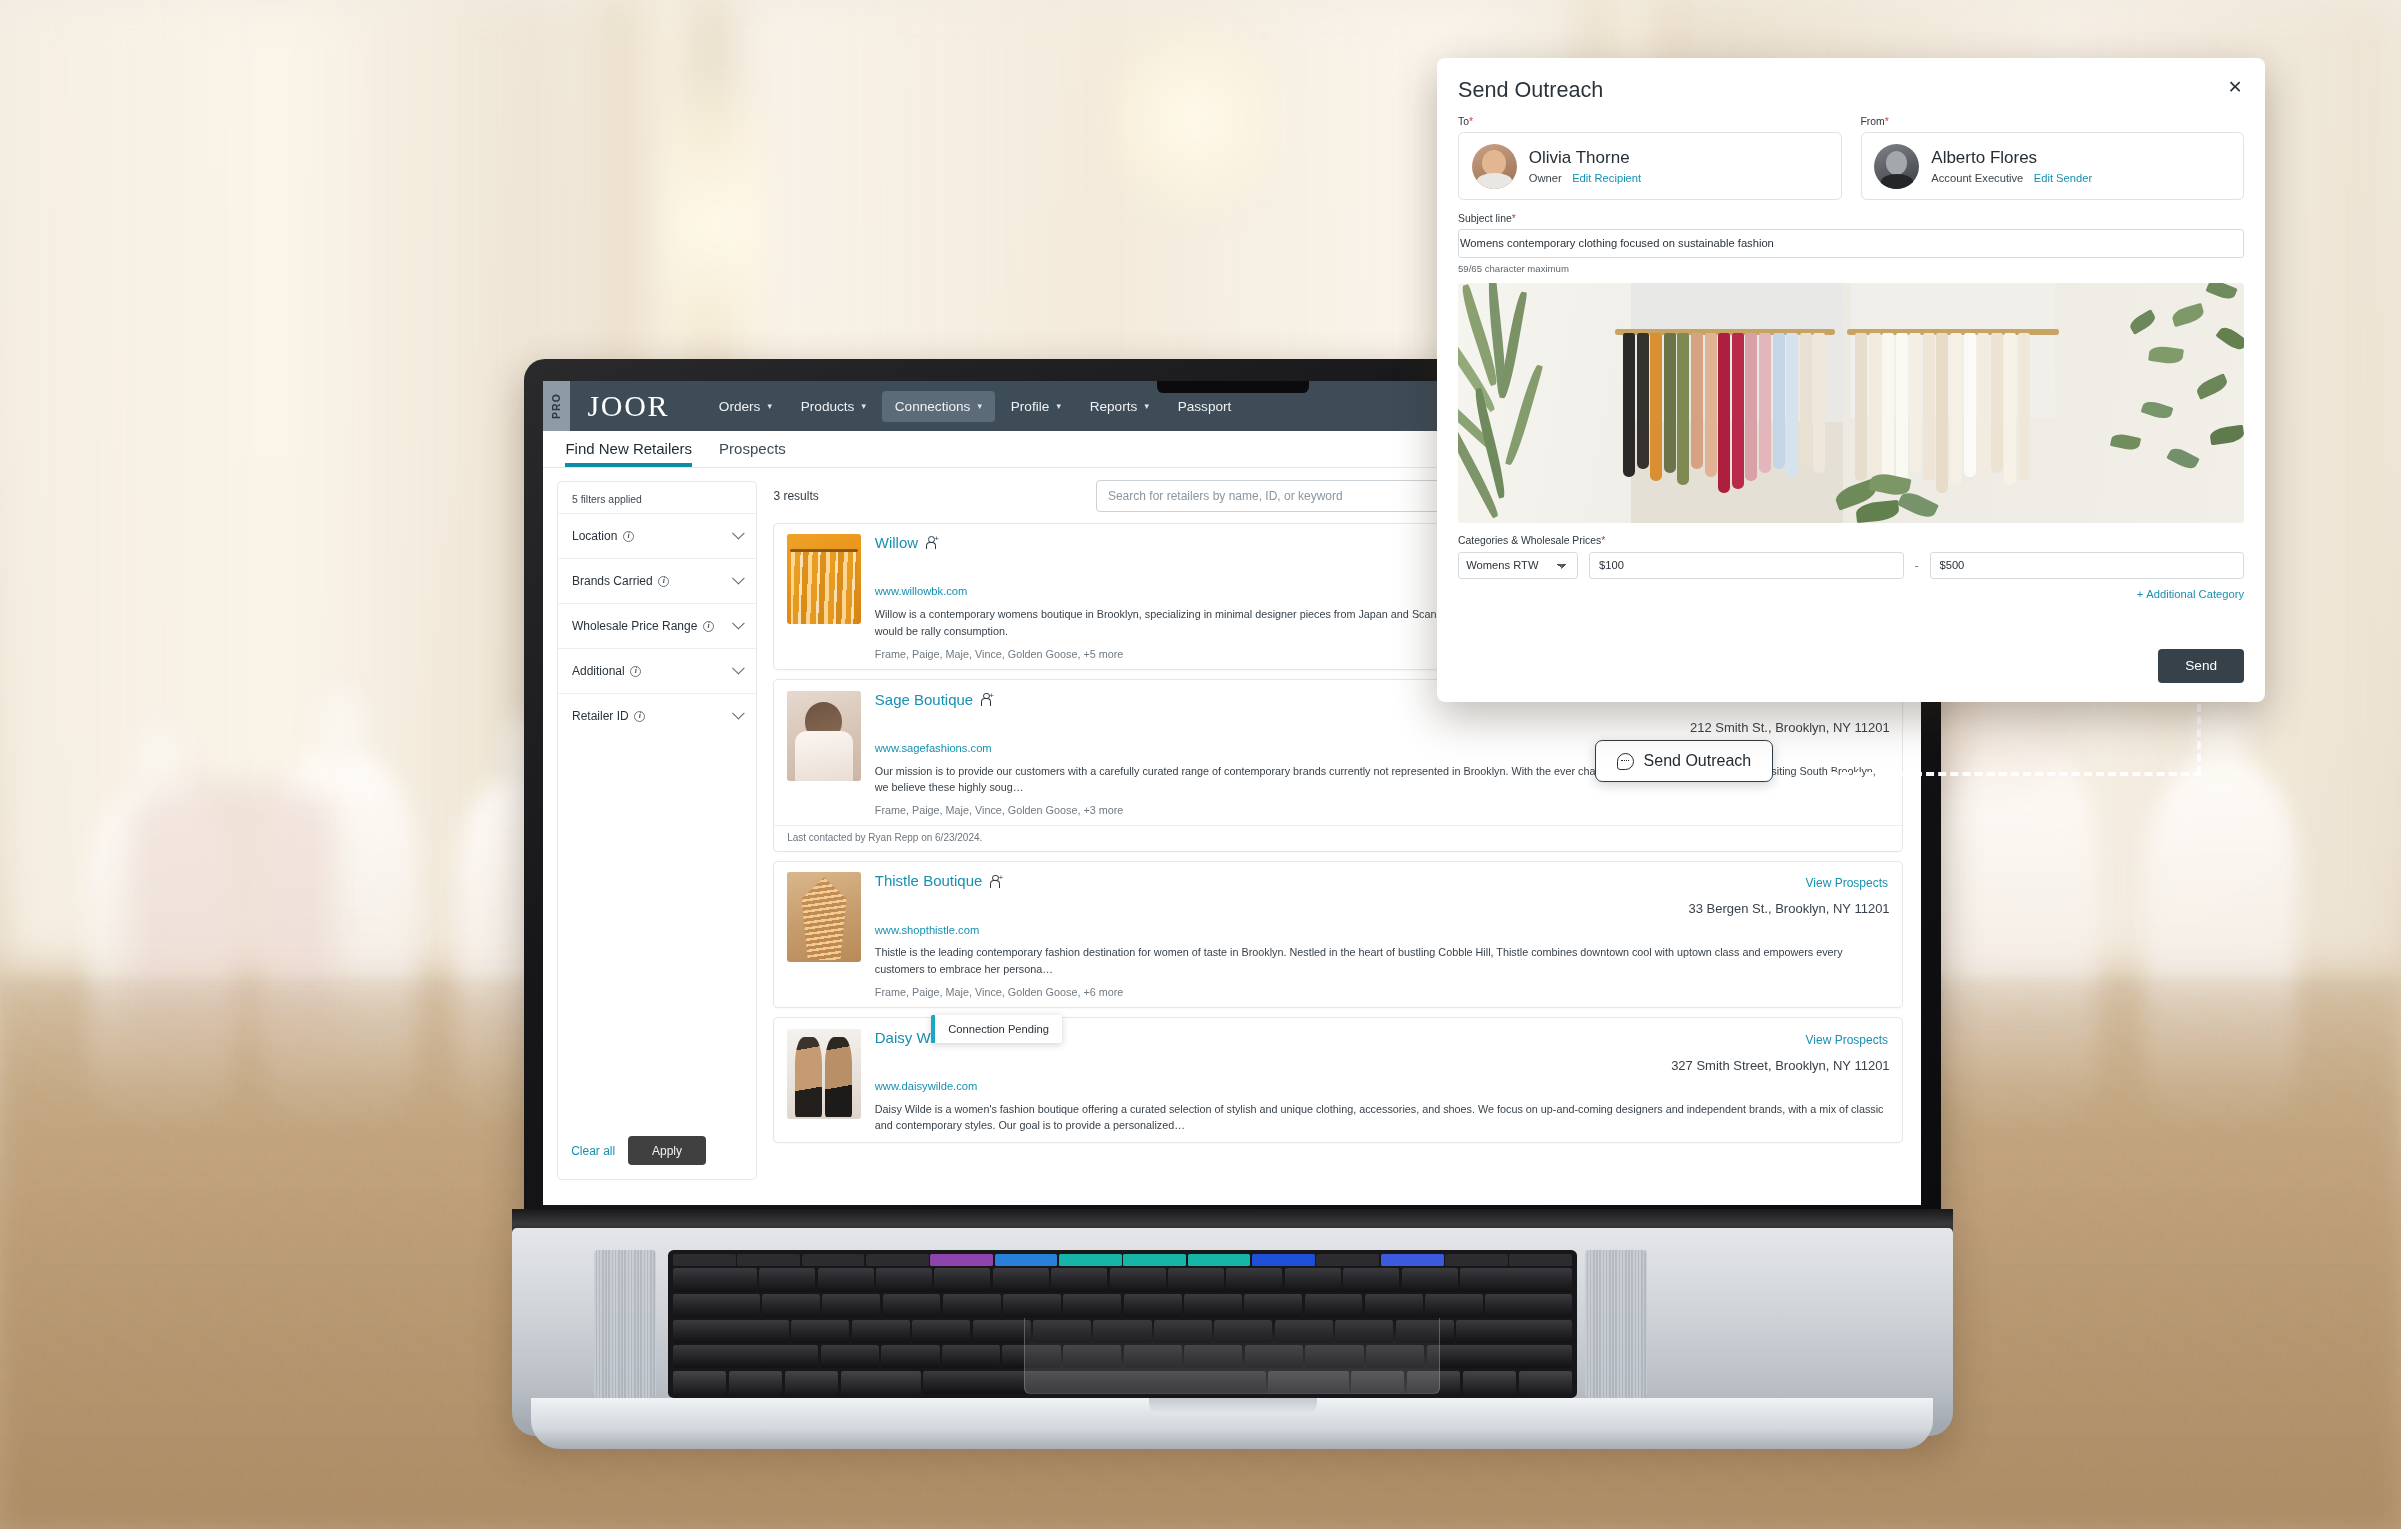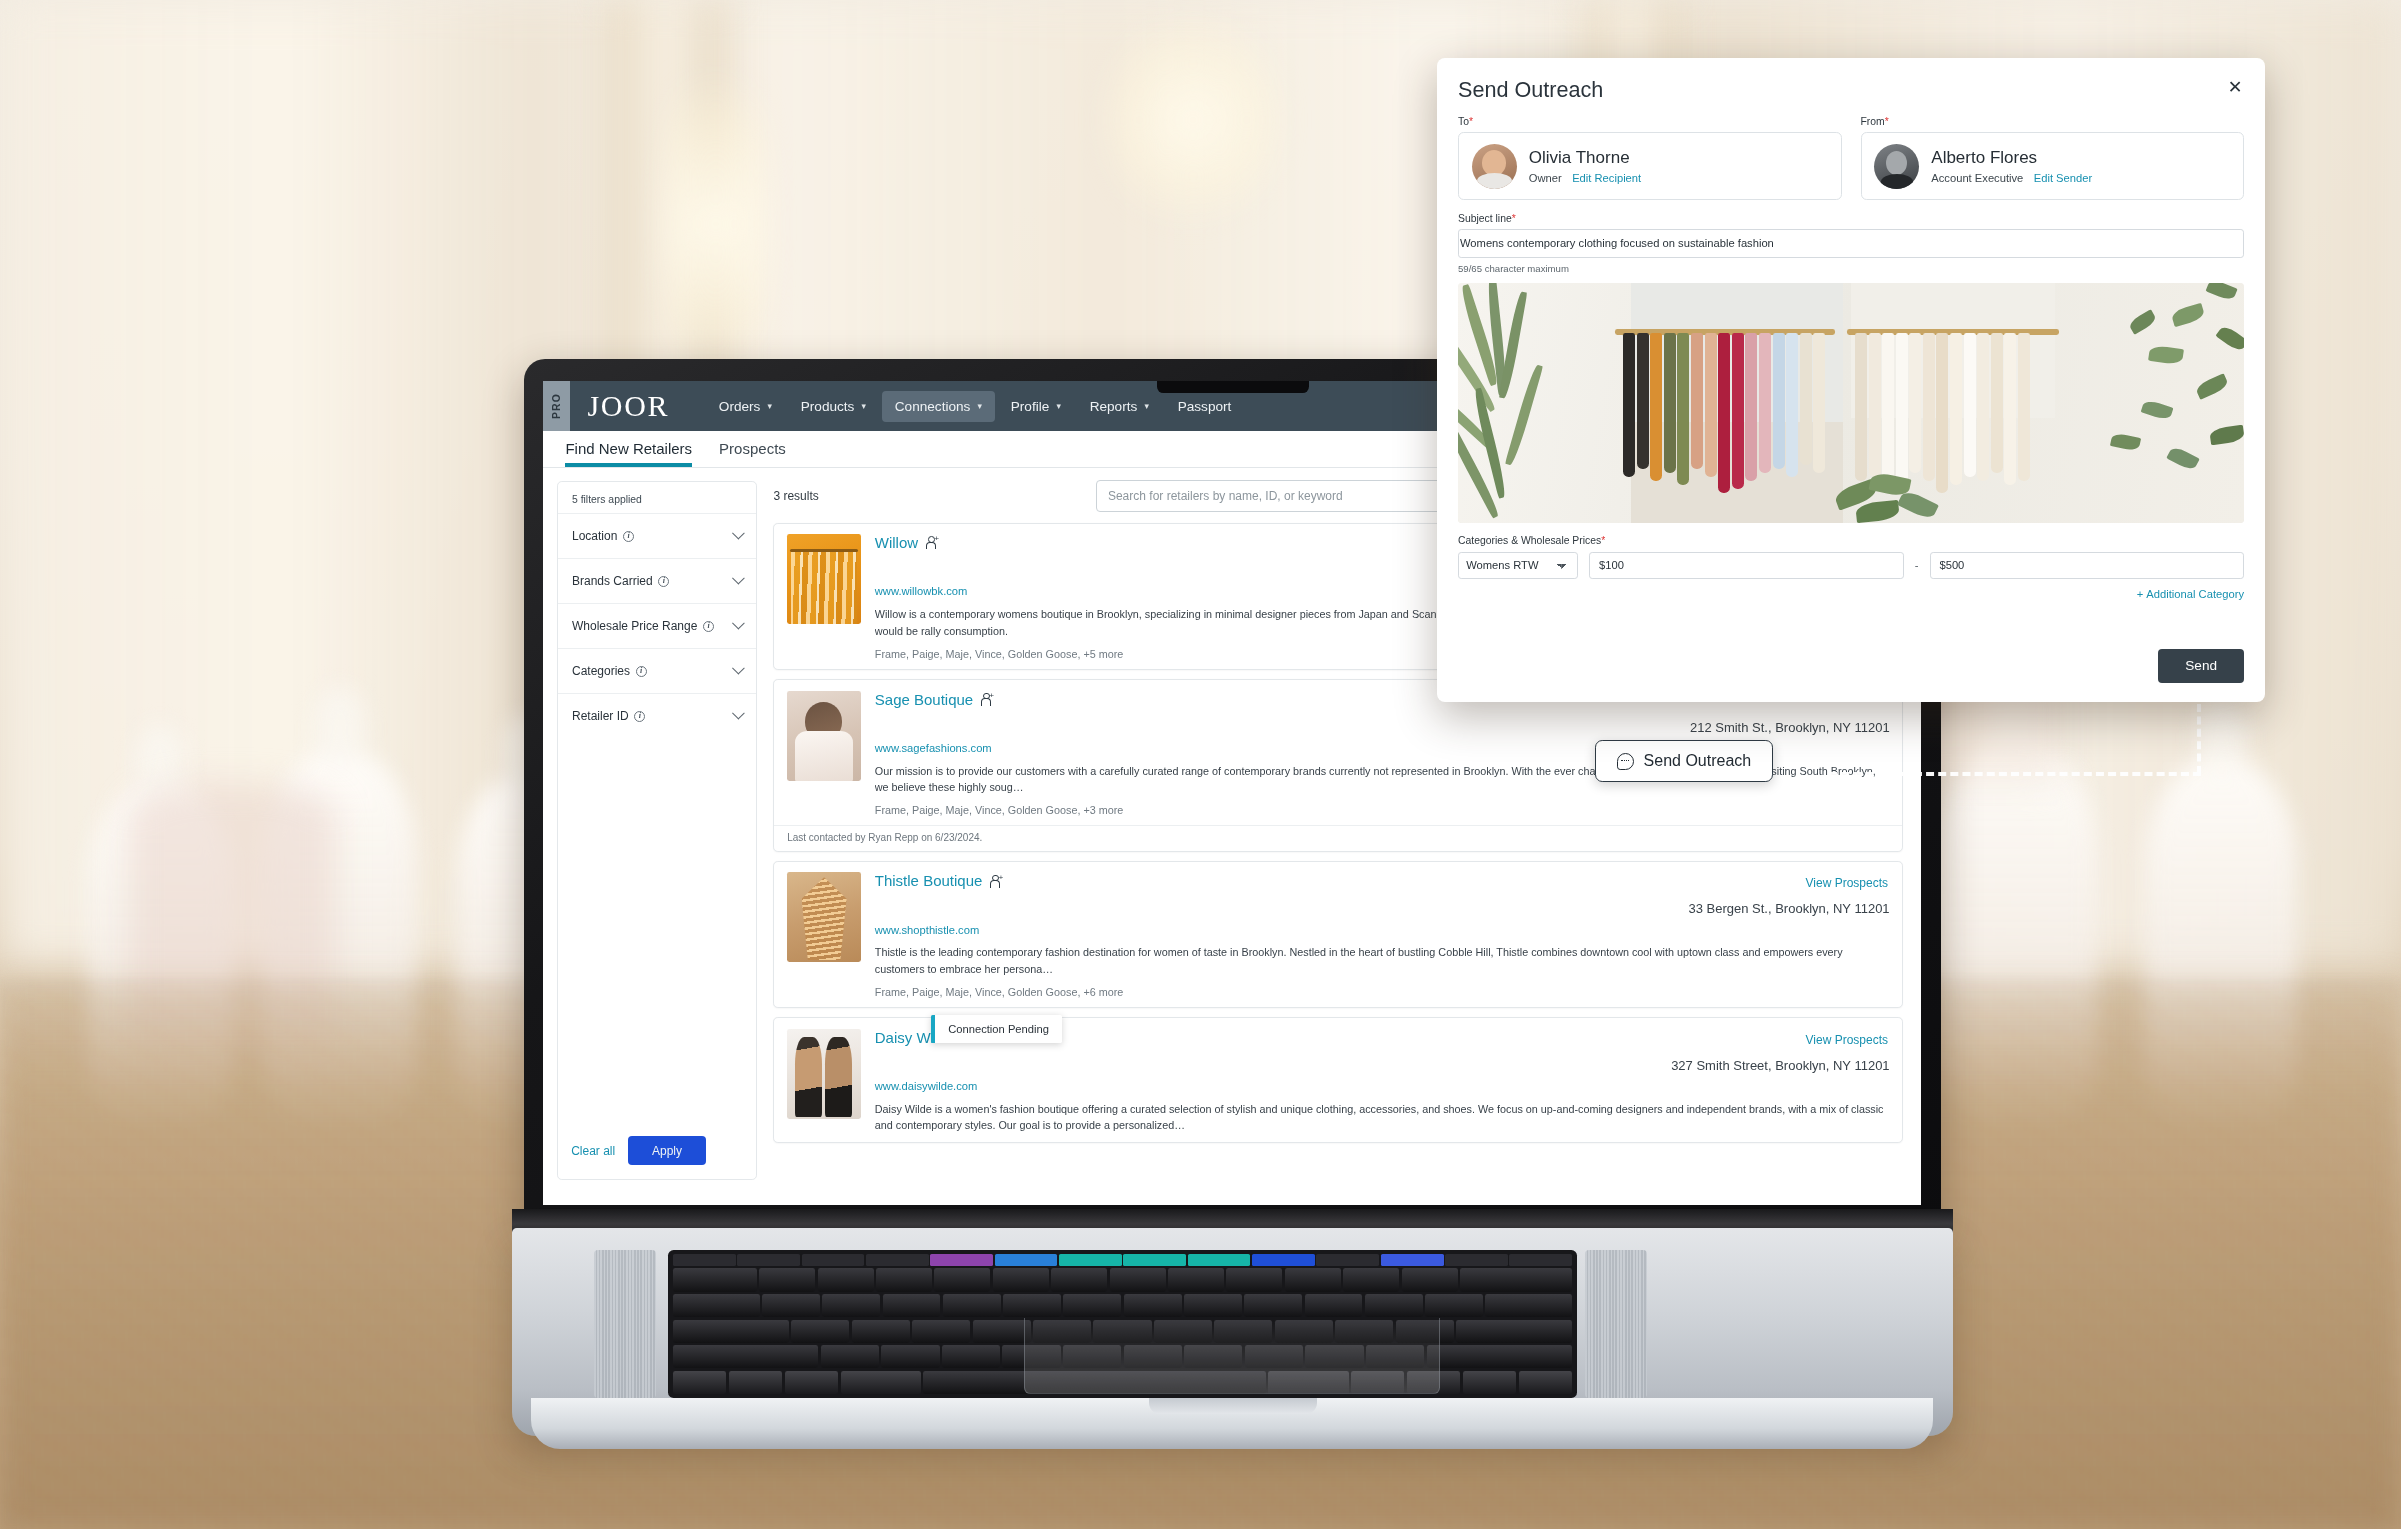--- a/index.html
+++ b/index.html
@@ -188,21 +188,21 @@
   }
   .chev {
     width:8.8px; height:8.8px; border-right:1.6px solid #5d666e; border-bottom:1.6px solid #5d666e;
     transform:rotate(45deg) translate(-2.4px,-2.4px);
   }
   .sidebar-foot {
     margin-top:auto; padding:11.2px 12.8px 14.4px; display:flex; align-items:center; gap:12.8px;
   }
   .clear-all { color:#1790b0; font-size:12px; cursor:pointer; }
   .apply-btn {
-    background:#1d4ed8; color:#eef3f5; border:none; border-radius:4px;
+    background:#404040; color:#eef3f5; border:none; border-radius:4px;
     padding:7.2px 24px; font-size:12px; font-family:inherit; cursor:not-allowed;
   }
 
   
   .results { flex:1; padding:11.2px 17.6px 0 16px; overflow:hidden; }
   .results-head { display:flex; align-items:center; gap:21px; margin-bottom:11.2px; }
   .results-count { font-size:12px; color:#323b43; white-space:nowrap; }
   .search-wrap { flex:1; max-width:608px; margin-left:256px; }
   .search-input {
     width:100%; height:32px; border:0.8px solid #ccd3d8; border-radius:4px;
@@ -521,21 +521,21 @@
             <div class="filter-row">
               <span class="filter-label">
                 <span>Wholesale Price Range</span>
                 <span class="info-i">i</span>
               </span>
               <span class="chev"></span>
             </div>
 
             <div class="filter-row">
               <span class="filter-label">
-                <span>Categories</span>
+                <span>Additional</span>
                 <span class="info-i">i</span>
               </span>
               <span class="chev"></span>
             </div>
 
             <div class="filter-row">
               <span class="filter-label">
                 <span>Retailer ID</span>
                 <span class="info-i">i</span>
               </span>

